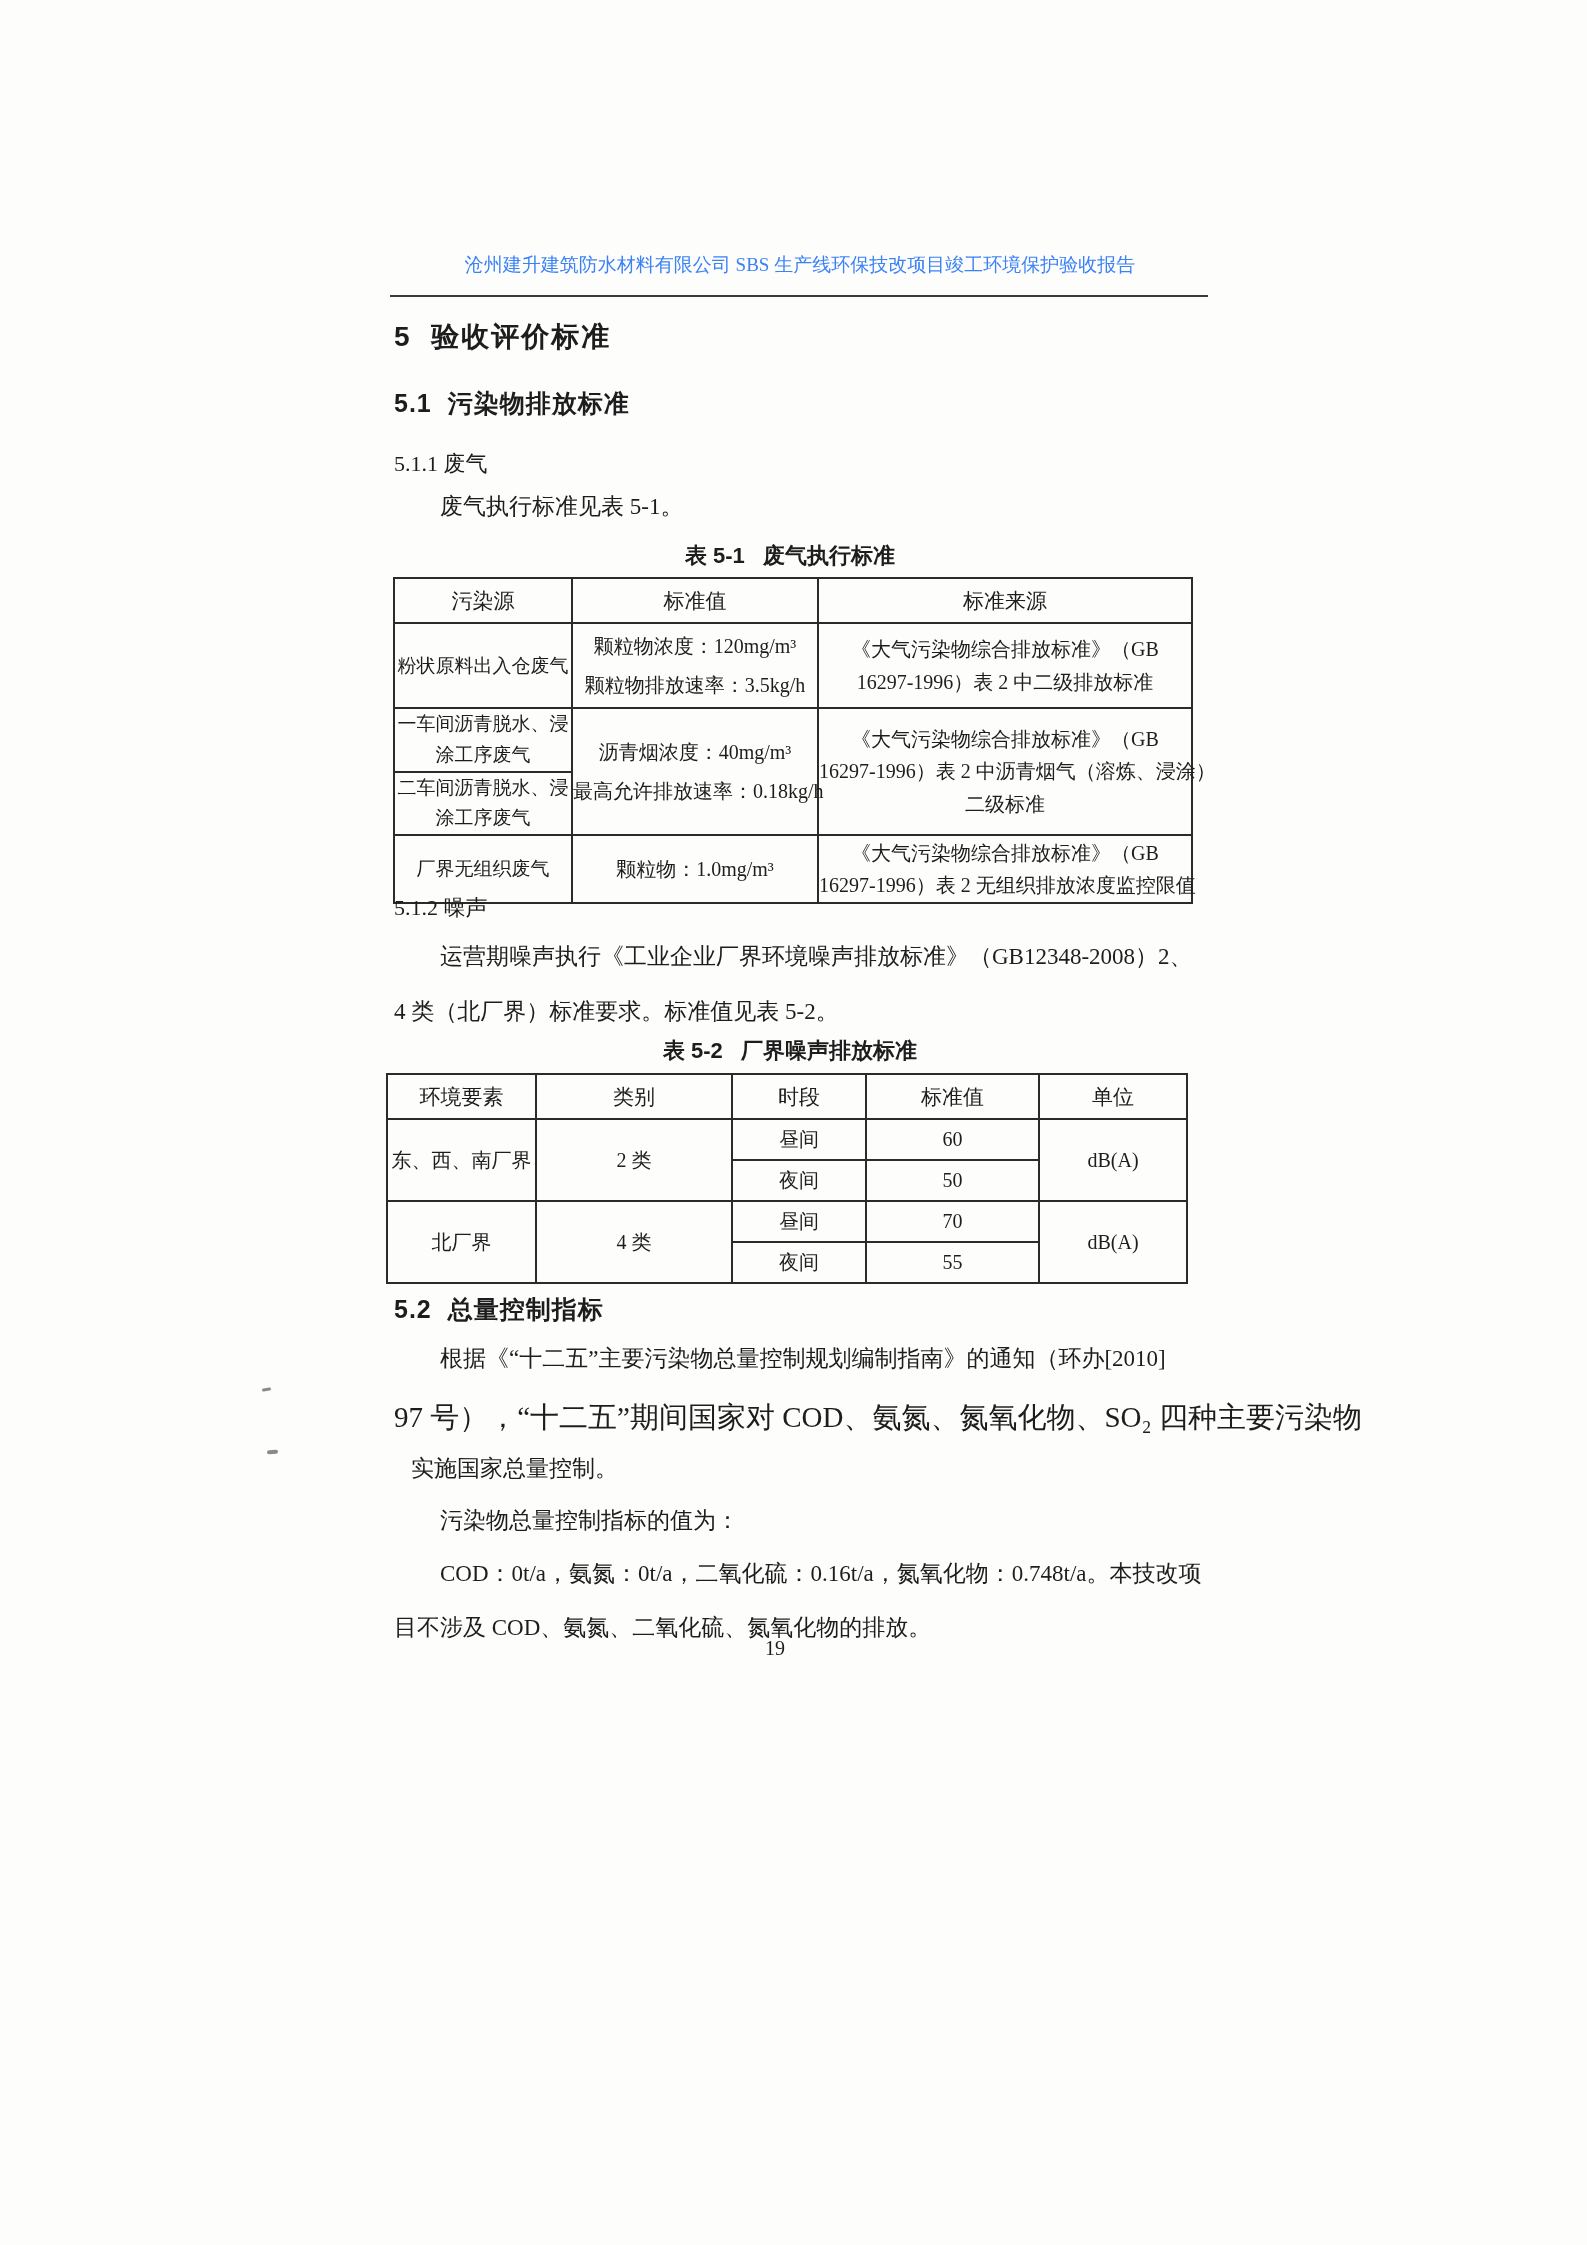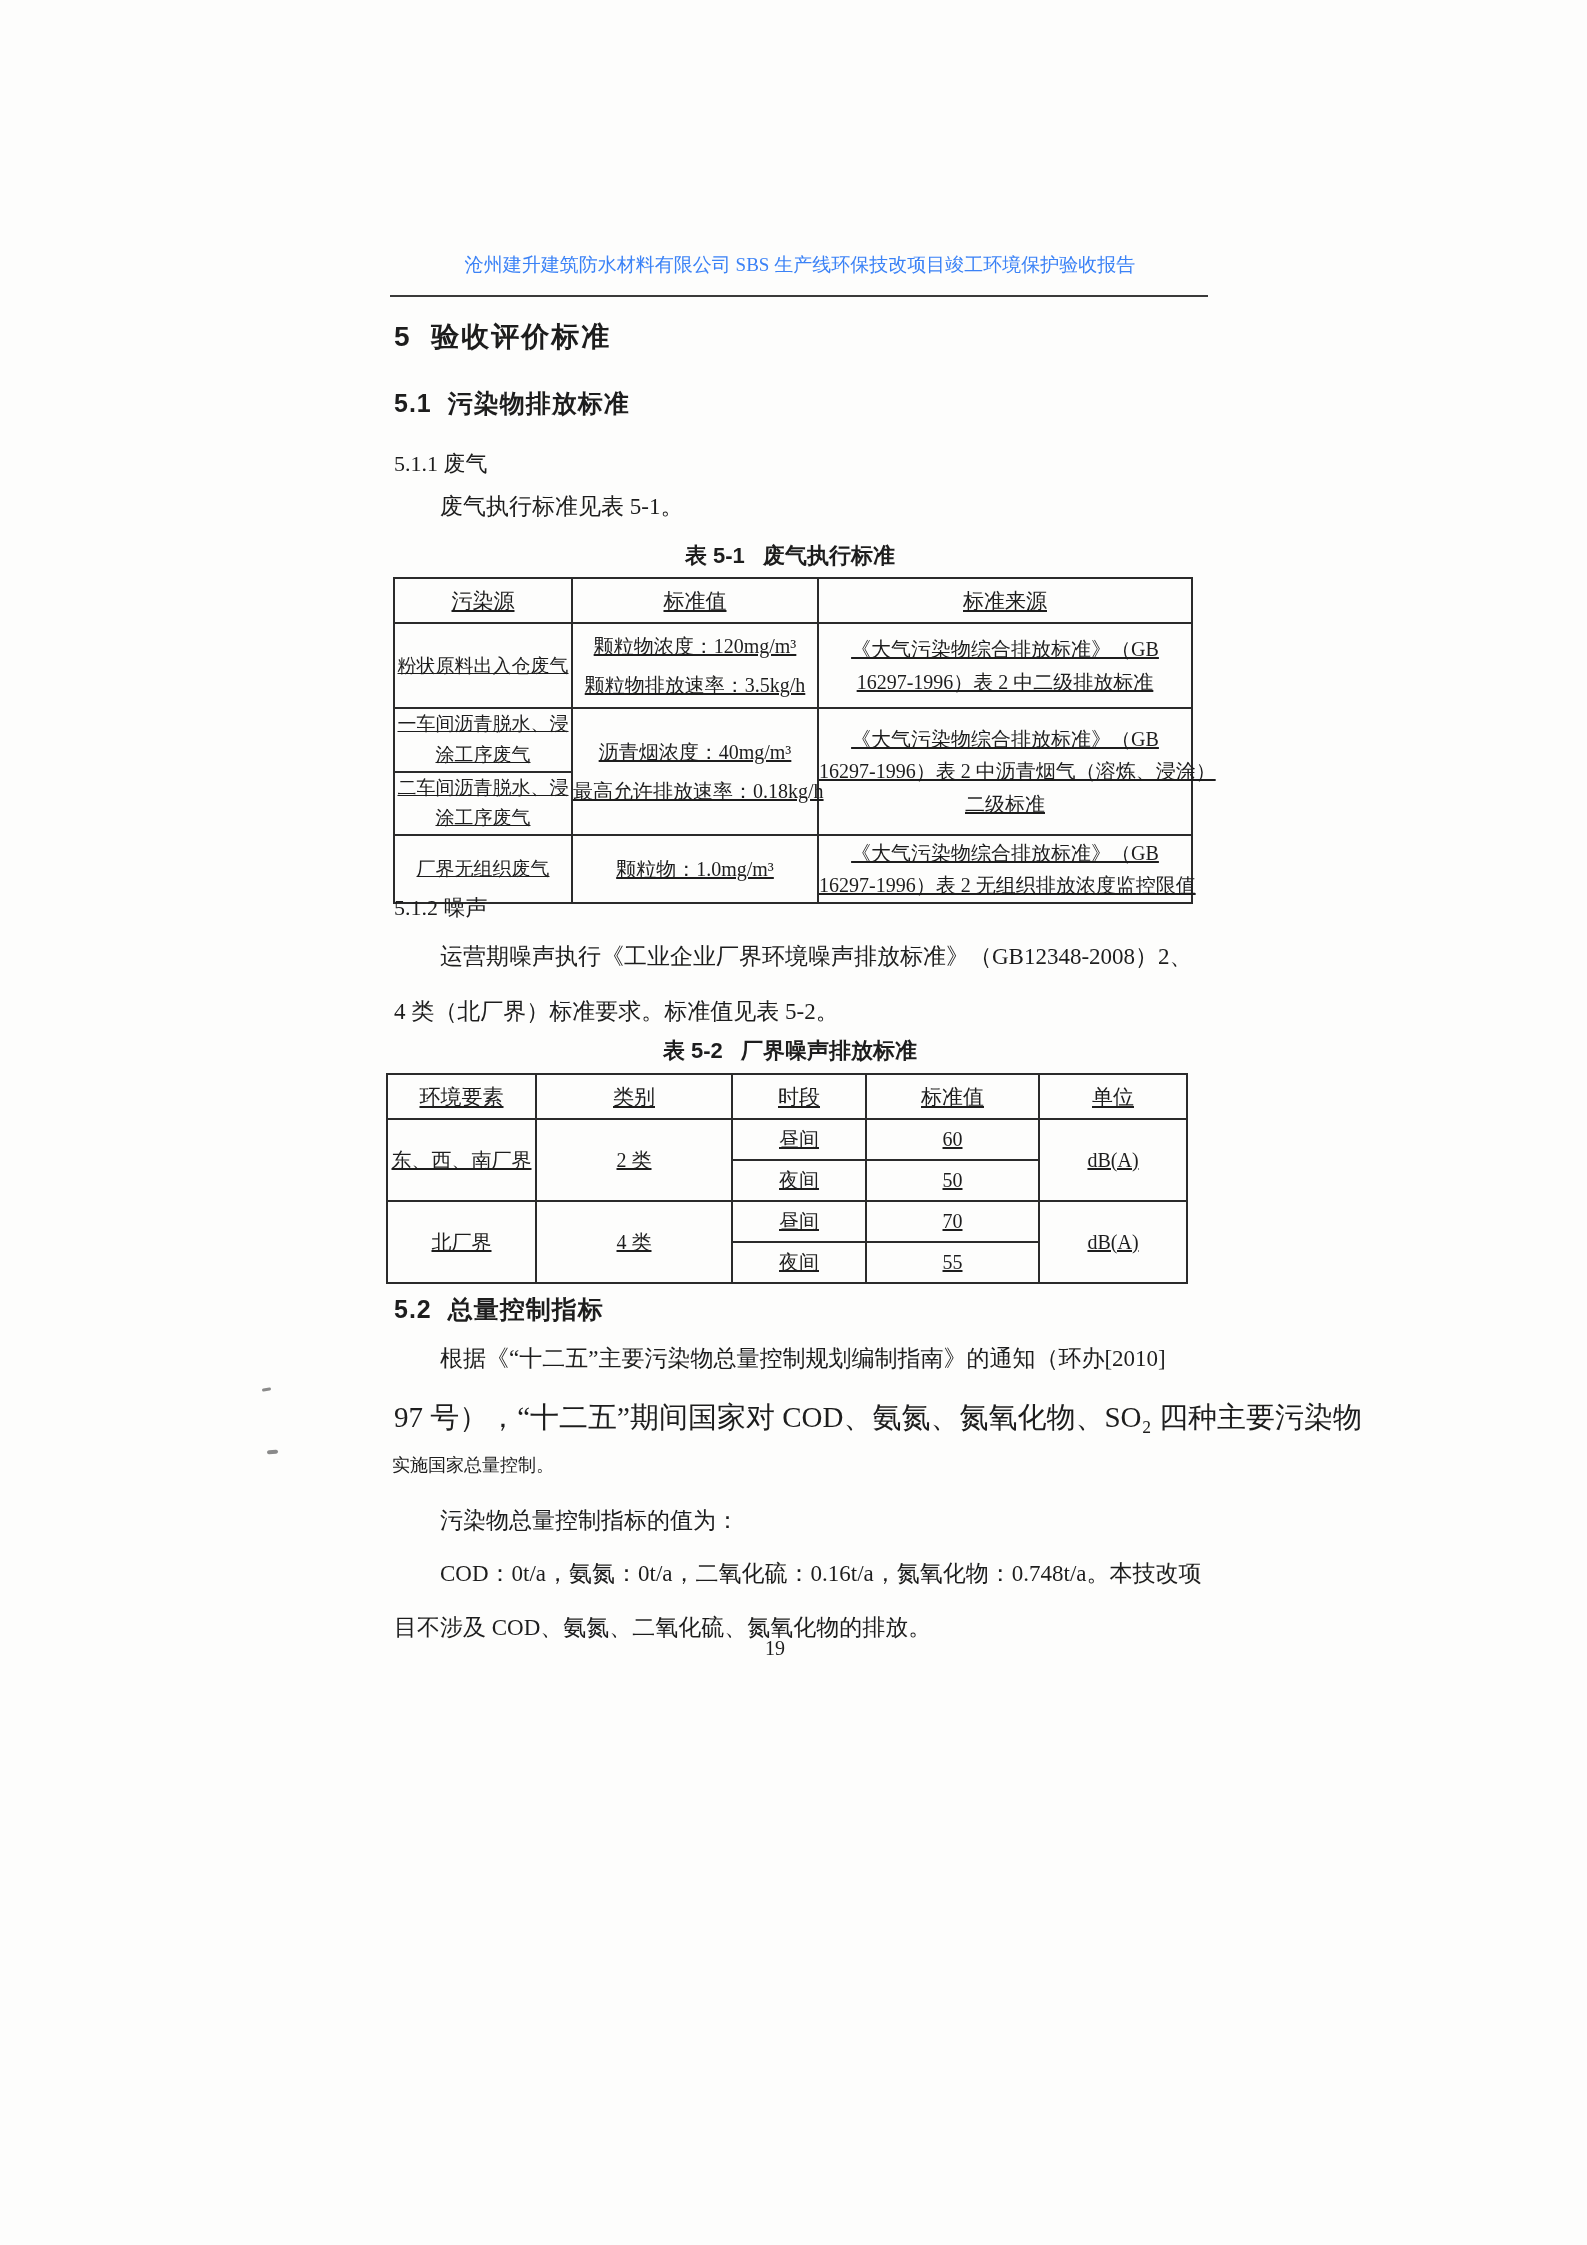--- a/index.html
+++ b/index.html
@@ -21,41 +21,41 @@
 
   .running-header { top: 252px; left: 300px; width: 1000px; font-size: 19px; text-align: center; color: #3b82f6; }
   .header-rule { top: 295px; left: 390px; width: 818px; height: 2px; background: #3a3a3a; }
 
   .h5   { top: 318px; left: 394px; font-size: 28px; letter-spacing: 2px; }
   .h51  { top: 387px; left: 394px; font-size: 25px; letter-spacing: 1px; }
   .h511 { top: 449px; left: 394px; font-size: 22px; }
   .p511 { top: 491px; left: 440px; font-size: 23px; }
   .cap51 { top: 541px; left: 390px; width: 800px; font-size: 22px; }
 
-  table { border-collapse: collapse; table-layout: fixed; text-decoration: underline; }
+  table { border-collapse: collapse; table-layout: fixed; }
   td, th { border: 2px solid #2b2b2b; vertical-align: middle; text-align: center; padding: 0; overflow: visible; font-weight: normal; }
 
   .t51 { top: 577px; left: 393px; width: 798px; font-size: 20px; }
   .t51 th { font-size: 21px; }
   .t51 .src { font-size: 19px; }
   .cell-lines div { white-space: pre; text-align: center; line-height: 1.95; }
   .cell-lines.tight div { line-height: 1.62; }
 
   .h512  { top: 893px; left: 394px; font-size: 22px; }
   .p512a { top: 941px; left: 440px; font-size: 23px; }
   .p512b { top: 996px; left: 394px; font-size: 23px; }
   .cap52 { top: 1036px; left: 390px; width: 800px; font-size: 22px; }
 
   .t52 { top: 1073px; left: 386px; width: 800px; font-size: 20px; }
   .t52 th { font-size: 21px; }
 
   .h52   { top: 1293px; left: 394px; font-size: 25px; letter-spacing: 1px; }
   .p52a1 { top: 1343px; left: 440px; font-size: 23px; }
   .p52a2 { top: 1398px; left: 394px; font-size: 29px; }
-  .p52a3 { top: 1453px; left: 392px; font-size: 18px; }
+  .p52a3 { top: 1453px; left: 411px; font-size: 23px; }
   .p52b  { top: 1505px; left: 440px; font-size: 23px; }
   .p52c1 { top: 1558px; left: 440px; font-size: 23px; }
   .p52c2 { top: 1612px; left: 394px; font-size: 23px; }
 
   .page-number { top: 1637px; left: 375px; width: 800px; font-size: 20px; text-align: center; }
 
   .speck { background: #8a8a8a; border-radius: 2px; }
   .speck1 { top: 1388px; left: 262px; width: 9px; height: 3px; transform: rotate(-8deg); }
   .speck2 { top: 1450px; left: 267px; width: 11px; height: 4px; transform: rotate(-5deg); }
 </style>

